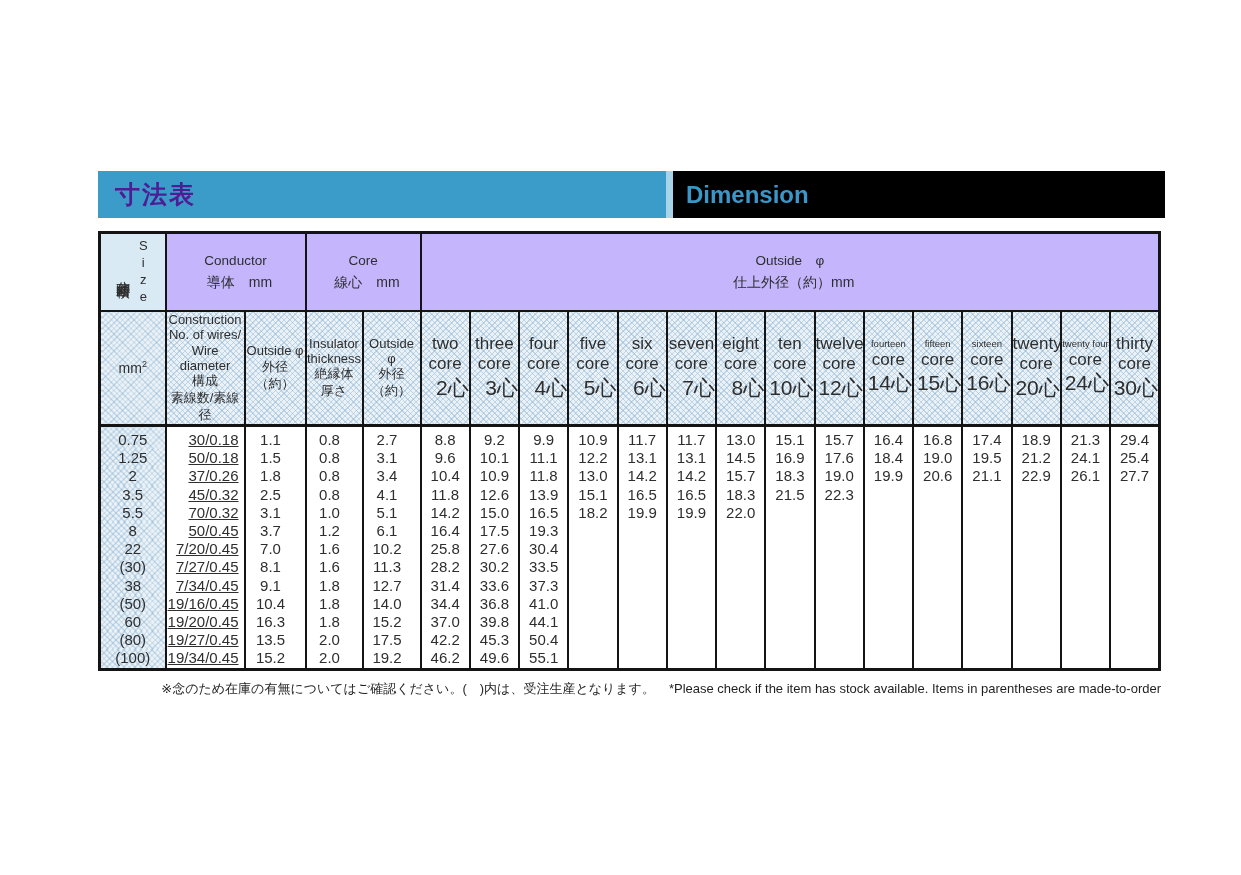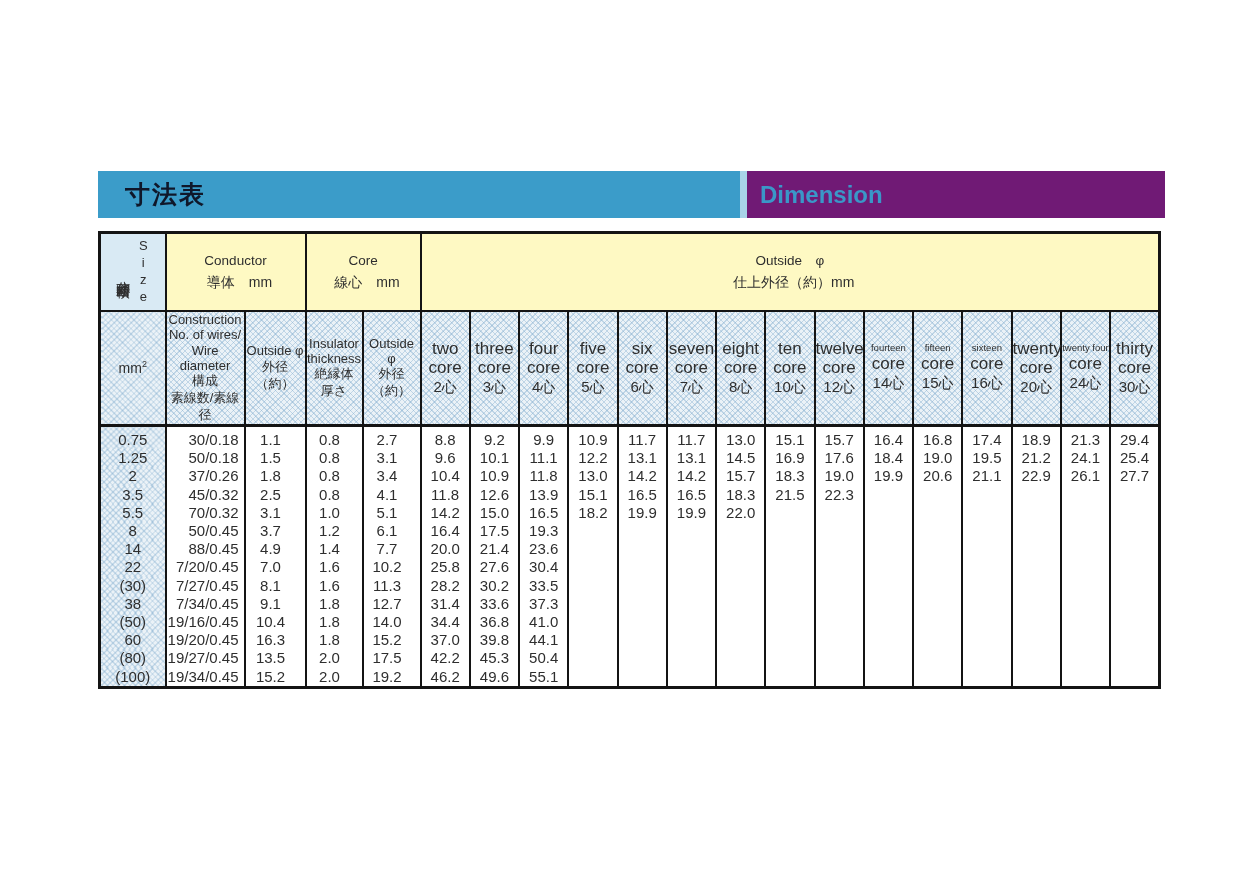--- a/index.html
+++ b/index.html
@@ -3,59 +3,59 @@
 <meta charset="utf-8">
 <style>
   * { margin:0; padding:0; box-sizing:border-box; }
   html,body { background:#ffffff; }
   body { font-family:"Liberation Sans","DejaVu Sans",sans-serif; }
   .page { position:relative; width:1241px; height:875px; background:#fff; overflow:hidden; }
   .content { position:absolute; left:98px; top:171px; width:1067px; }
 
   
   .banner { display:flex; height:47px; width:100%; }
-  .banner-blue { width:642px; background:#3B9CC9; color:#0f172a; font-size:25px; font-weight:bold;
-                 display:flex; align-items:center; padding-left:27px; letter-spacing:2px; }
+  .banner-blue { width:568px; background:#3B9CC9; color:#4c1d95; font-size:25px; font-weight:bold;
+                 display:flex; align-items:center; padding-left:17px; letter-spacing:2px; }
   .banner-stripe { width:7px; background:#A9D3E8; }
-  .banner-gray { flex:1; background:#701a75; color:#3A97C8; font-size:24px; font-weight:bold;
+  .banner-gray { flex:1; background:#000000; color:#3A97C8; font-size:24px; font-weight:bold;
                  display:flex; align-items:center; padding-left:13px; }
 
   
   table { border-collapse:collapse; table-layout:fixed; width:1063px; margin-top:13px;
           border:3px solid #141414; }
   th { border:2px solid #141414; font-weight:normal; color:#2e2e2e; }
-  tr.grouphead th { background:#fef9c3; height:74px; vertical-align:middle; text-align:center; }
+  tr.grouphead th { background:#c4b5fd; height:74px; vertical-align:middle; text-align:center; }
   tr.subhead th { height:86px; border-bottom:3px solid #141414; vertical-align:middle; text-align:center; }
   .hatch { background-color:#EBF2F7;
     background-image:
       repeating-linear-gradient(45deg, rgba(125,170,205,.40) 0px, rgba(125,170,205,.40) 1px, transparent 1px, transparent 4px),
       repeating-linear-gradient(135deg, rgba(125,170,205,.40) 0px, rgba(125,170,205,.40) 1px, transparent 1px, transparent 4px); }
 
   .vstack { display:flex; justify-content:center; align-items:center; gap:3px; height:100%; padding:4px 0; }
   .vtext-jp { writing-mode:vertical-rl; text-orientation:upright; font-size:14px; letter-spacing:1px; color:#2e2e2e; }
   .vtext-en { writing-mode:vertical-rl; text-orientation:upright; font-size:13px; letter-spacing:2px; color:#2e2e2e; }
 
   .g-en { font-size:13.5px; line-height:1.5; }
   .g-jp { font-size:14px; line-height:1.5;padding-left:8px; }
 
   .sh-en { font-size:13px; line-height:1.18; }
   .sh-jp { font-size:13px; line-height:1.3; }
   .unit { font-size:14px; }
   .unit sup { font-size:9px; }
 
   .ch-en { font-size:17px; line-height:1.15; }
   .ch-en.tight { font-size:9.5px;text-align:center; }
-  .ch-jp { font-size:15px; margin-top:0; }
+  .ch-jp { font-size:21px; margin-top:0;text-align:right; }
 
   tbody td { border-top:none; border-bottom:none; border-left:2px solid #141414; border-right:2px solid #141414;
              font-size:15px; color:#2e2e2e; height:18.2px; line-height:18.2px; white-space:nowrap; overflow:hidden; }
   tbody tr:first-child td { padding-top:4px; }
   td.c  { text-align:center; }
   td.r  { text-align:center; padding-right:9px; }
-  td.rc { text-align:right; padding-right:5px; }
+  td.rc { text-align:right; padding-right:5px;text-decoration:underline; }
 
   
   .footnote { width:1063px; margin-top:9px; text-align:right; font-size:13px; color:#1f1f1f; white-space:nowrap; }
   .footnote .fn-jp { margin-right:14px; }
 </style>
 </head>
 <body>
 
 <div class="page">
   <div class="content">
@@ -328,42 +328,20 @@
             <td class="c"></td>
             <td class="c"></td>
             <td class="c"></td>
             <td class="c"></td>
             <td class="c"></td>
             <td class="c"></td>
             <td class="c"></td>
             <td class="c"></td>
           </tr>
           <tr>
-            <td class="c hatch">14</td>
-            <td class="rc">88/0.45</td>
-            <td class="r">4.9</td>
-            <td class="r">1.4</td>
-            <td class="r">7.7</td>
-            <td class="c">20.0</td>
-            <td class="c">21.4</td>
-            <td class="c">23.6</td>
-            <td class="c"></td>
-            <td class="c"></td>
-            <td class="c"></td>
-            <td class="c"></td>
-            <td class="c"></td>
-            <td class="c"></td>
-            <td class="c"></td>
-            <td class="c"></td>
-            <td class="c"></td>
-            <td class="c"></td>
-            <td class="c"></td>
-            <td class="c"></td>
-          </tr>
-          <tr>
             <td class="c hatch">22</td>
             <td class="rc">7/20/0.45</td>
             <td class="r">7.0</td>
             <td class="r">1.6</td>
             <td class="r">10.2</td>
             <td class="c">25.8</td>
             <td class="c">27.6</td>
             <td class="c">30.4</td>
             <td class="c"></td>
             <td class="c"></td>
@@ -506,15 +484,18 @@
             <td class="c"></td>
             <td class="c"></td>
             <td class="c"></td>
             <td class="c"></td>
             <td class="c"></td>
             <td class="c"></td>
           </tr>
         </tbody>
     </table>
 
+    <div class="footnote">
+      <span class="fn-jp">※念のため在庫の有無についてはご確認ください。(　)内は、受注生産となります。</span><span>*Please check if the item has stock available. Items in parentheses are made-to-order</span>
+    </div>
 
   </div>
 </div>
 
 </body></html>

